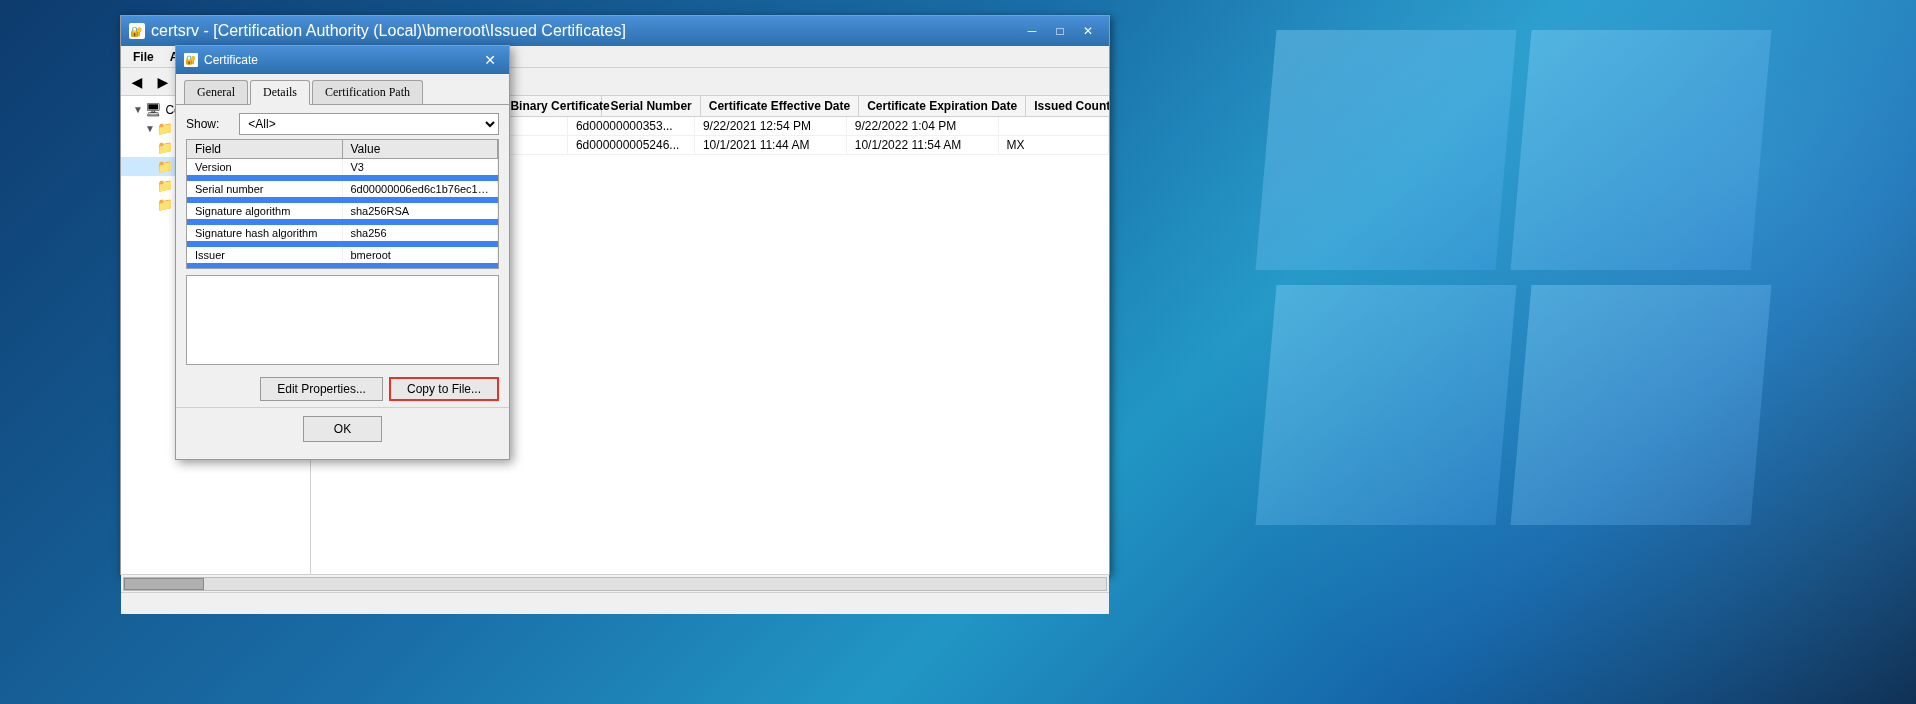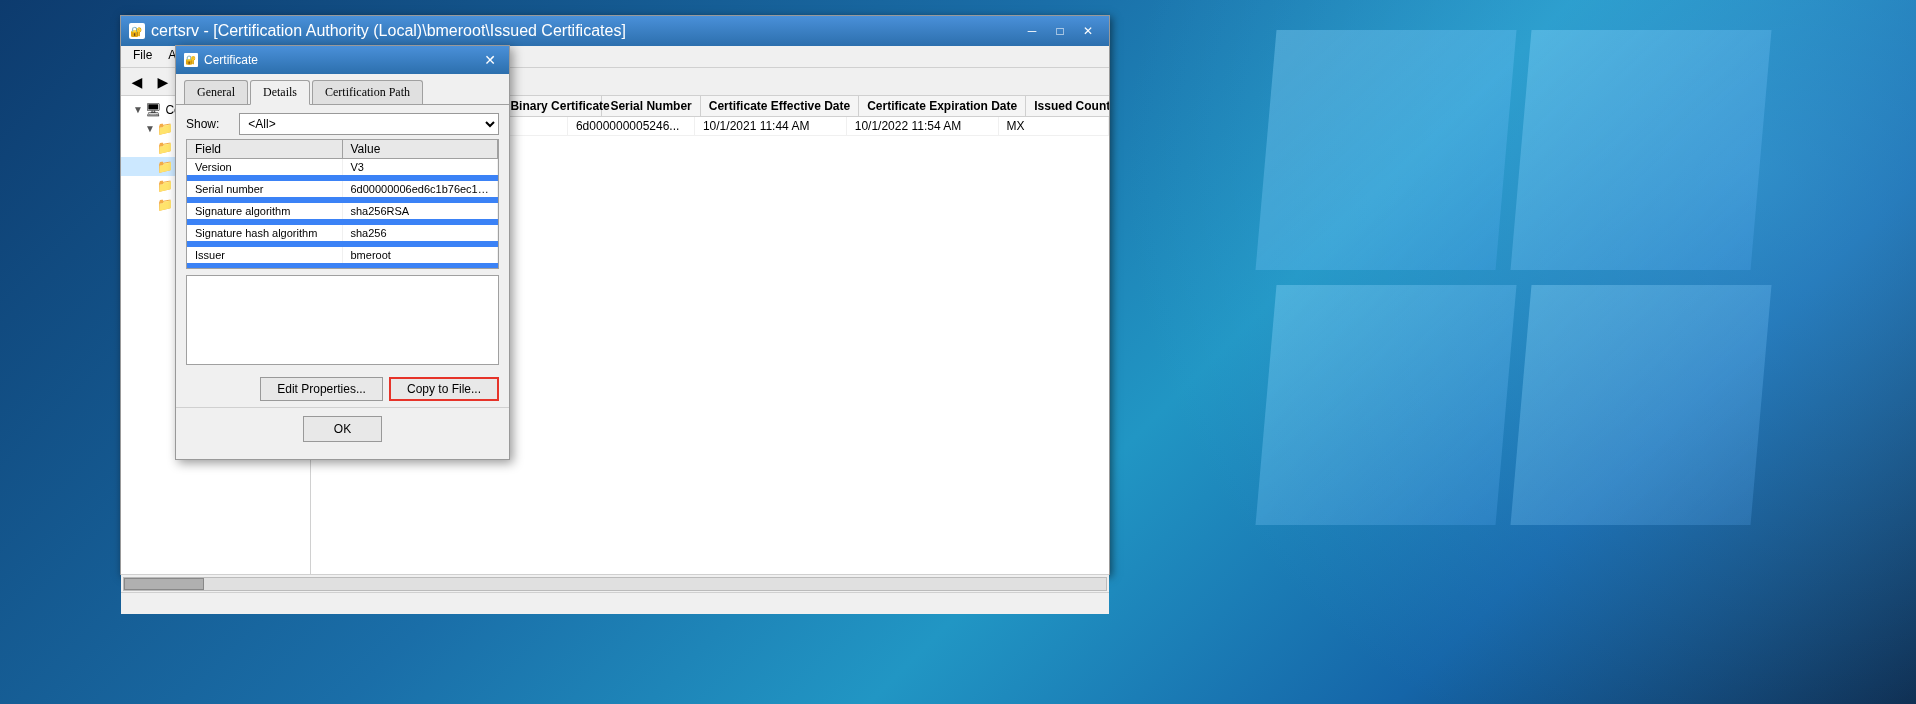--- a/index.html
+++ b/index.html
@@ -76,23 +76,24 @@
       display: flex;
       align-items: center;
       justify-content: center;
     }
 
     
     .menubar {
       height: 22px;
       background: #f0f0f0;
       display: flex;
-      align-items: flex-start;
+      align-items: center;
       padding: 0 4px;
       border-bottom: 1px solid #d0d0d0;
+      font-weight: bold;
     }
 
     .menu-item {
       padding: 2px 8px;
       cursor: pointer;
       font-size: 12px;
     }
 
     
     .toolbar {
@@ -564,20 +565,29 @@
       <div class="right-panel-header">
         <div class="col-header" style="width:80px">Request ID</div>
         <div class="col-header" style="width:120px">Requester Name</div>
         <div class="col-header" style="width:100px">Binary Certificate</div>
         <div class="col-header" style="width:150px">Serial Number</div>
         <div class="col-header" style="width:180px">Certificate Effective Date</div>
         <div class="col-header" style="width:180px">Certificate Expiration Date</div>
         <div class="col-header" style="width:130px">Issued Country/Region</div>
       </div>
 
+      <div class="data-row">
+        <div class="data-cell" style="width:80px"></div>
+        <div class="data-cell" style="width:120px"></div>
+        <div class="data-cell" style="width:100px"></div>
+        <div class="data-cell" style="width:150px">6d00000000353...</div>
+        <div class="data-cell" style="width:180px">9/22/2021 12:54 PM</div>
+        <div class="data-cell" style="width:180px">9/22/2022 1:04 PM</div>
+        <div class="data-cell" style="width:130px"></div>
+      </div>
 
       <div class="data-row">
         <div class="data-cell" style="width:80px"></div>
         <div class="data-cell" style="width:120px"></div>
         <div class="data-cell" style="width:100px"></div>
         <div class="data-cell" style="width:150px">6d000000005246...</div>
         <div class="data-cell" style="width:180px">10/1/2021 11:44 AM</div>
         <div class="data-cell" style="width:180px">10/1/2022 11:54 AM</div>
         <div class="data-cell" style="width:130px">MX</div>
       </div>

